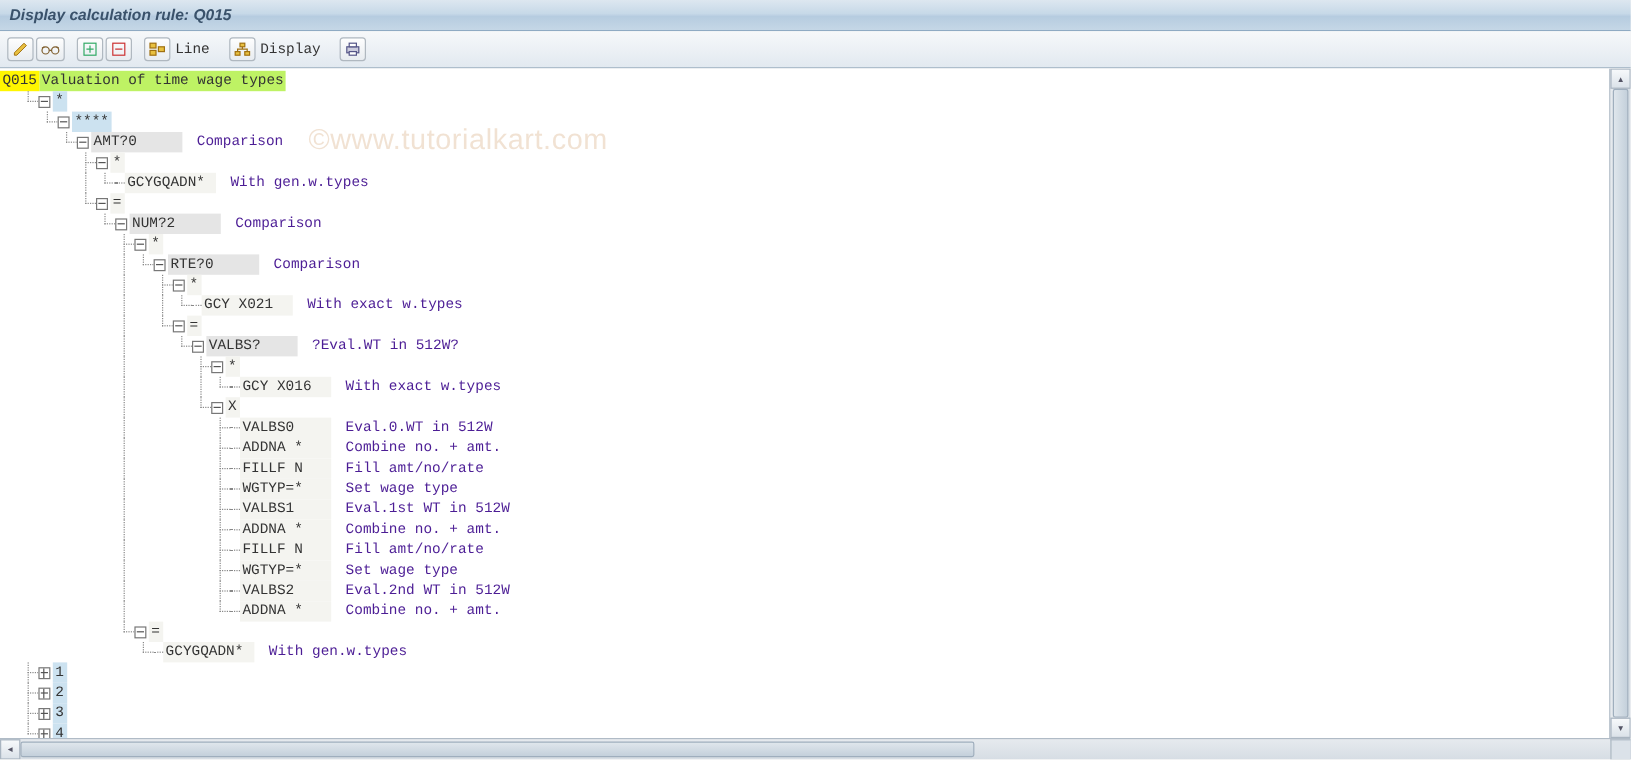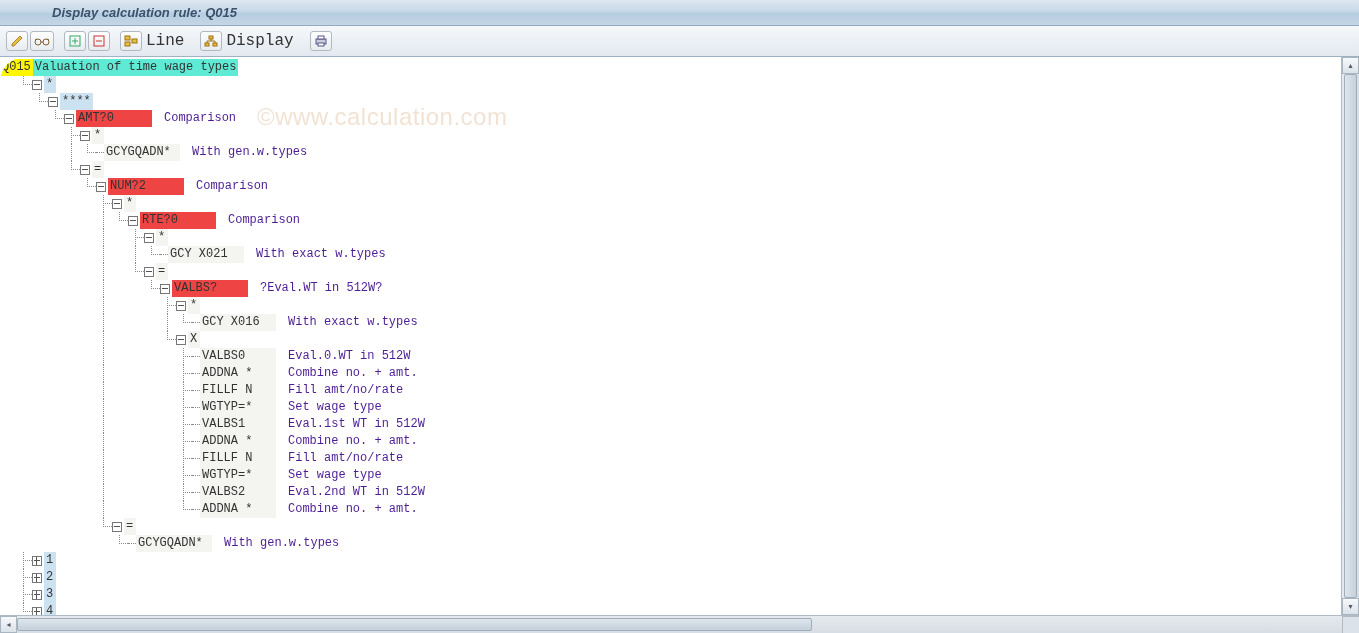--- a/index.html
+++ b/index.html
@@ -26,21 +26,20 @@
     display: flex;
     align-items: center;
     padding-left: 8px;
     box-sizing: border-box;
   }
   .titlebar-text {
     font-size: 13px;
     font-weight: bold;
     font-style: italic;
     color: #3a526b;
-    margin-left: 44px;
   }
   .toolbar {
     height: 30px;
     background: linear-gradient(to bottom, #f6f8fa 0%, #e2e9f0 100%);
     border-bottom: 1px solid #9fb2c4;
     display: flex;
     align-items: center;
     padding-left: 6px;
     gap: 2px;
     font-family: "Courier New", monospace;
@@ -55,21 +54,21 @@
     align-items: center;
     justify-content: center;
     cursor: pointer;
     padding: 0 3px;
     box-sizing: border-box;
     font-size: 11px;
   }
   .tb-btn svg { display: block; }
   .tb-label {
     font-family: "Courier New", monospace;
-    font-size: 16px;
+    font-size: 12px;
     color: #333;
     padding: 0 6px 0 2px;
     text-align: right;
   }
   .tb-gap { width: 6px; }
   .tb-group { display:flex; align-items:center; gap:2px; }
 
   .watermark {
     position: absolute;
     left: 257px;
@@ -94,21 +93,20 @@
     left: 0;
     top: 0;
     right: 18px;
     bottom: 18px;
     overflow: hidden;
     font-family: "Courier New", monospace;
     font-size: 12px;
     line-height: 17px;
     color: #333;
     padding-top: 2px;
-    border-radius: 25px;
   }
   .row {
     height: 17px;
     display: flex;
     align-items: center;
     white-space: pre;
     position: relative;
   }
   .indent-cell {
     width: 16px;
@@ -186,22 +184,22 @@
     top:-1px; bottom:-1px; left:2px;
     border-left:1px solid #555;
   }
   .code-label {
     display:inline-block;
     padding: 0 2px;
     min-width: 8px;
     font-family: "Courier New", monospace;
   }
   .hl-yellow { background:#fff600; }
-  .hl-lightyellow { background:#5eead4; }
-  .hl-green { background:#ef4444; }
+  .hl-lightyellow { background:#bef264; }
+  .hl-green { background:#e5e5e5; }
   .hl-blue { background:#cce2f0; }
   .hl-pale { background:#f4f4f0; }
   .desc {
     margin-left: 12px;
     color: #4c1d95;
   }
 
   
   .vscroll {
     position:absolute;
@@ -317,21 +315,21 @@
     <div class="tb-btn">
       <svg width="14" height="12">
           <rect x="2" y="4" width="10" height="5" fill="#ccd" stroke="#558"></rect>
           <rect x="4" y="1" width="6" height="3" fill="#fff" stroke="#558"></rect>
           <rect x="4" y="8" width="6" height="3" fill="#fff" stroke="#558"></rect>
         </svg>
     </div>
   </div>
 
   <div class="content-wrap">
-    <div class="watermark">©www.calculation.com</div>
+    <div class="watermark">©www.tutorialkart.com</div>
 
     <div class="tree" id="tree">
         <div class="row"><span class="code-label hl-yellow">Q015</span> <span class="code-label hl-lightyellow">Valuation of time wage types</span></div>
         <div class="row"><div class="indent-cell "></div><div class="indent-cell ic-l"></div><span class="exp"><span class="exp-inner"></span></span> <span class="code-label hl-blue">*</span></div>
         <div class="row"><div class="indent-cell "></div><div class="indent-cell "></div><div class="indent-cell ic-l"></div><span class="exp"><span class="exp-inner"></span></span> <span class="code-label hl-blue">****</span></div>
         <div class="row"><div class="indent-cell "></div><div class="indent-cell "></div><div class="indent-cell "></div><div class="indent-cell ic-l"></div><span class="exp"><span class="exp-inner"></span></span> <span class="code-label hl-green">AMT?0     </span><span class="desc">Comparison</span></div>
         <div class="row"><div class="indent-cell "></div><div class="indent-cell "></div><div class="indent-cell "></div><div class="indent-cell "></div><div class="indent-cell ic-t"></div><span class="exp"><span class="exp-inner"></span></span> <span class="code-label hl-pale">*</span></div>
         <div class="row"><div class="indent-cell "></div><div class="indent-cell "></div><div class="indent-cell "></div><div class="indent-cell "></div><div class="indent-cell ic-v"></div><div class="indent-cell ic-l"></div><div class="indent-cell ic-h" style="width: 8px; flex: 0 0 8px;"></div><span class="code-label hl-pale">GCYGQADN* </span><span class="desc">With gen.w.types</span></div>
         <div class="row"><div class="indent-cell "></div><div class="indent-cell "></div><div class="indent-cell "></div><div class="indent-cell "></div><div class="indent-cell ic-l"></div><span class="exp"><span class="exp-inner"></span></span> <span class="code-label hl-pale">=</span></div>
         <div class="row"><div class="indent-cell "></div><div class="indent-cell "></div><div class="indent-cell "></div><div class="indent-cell "></div><div class="indent-cell "></div><div class="indent-cell ic-l"></div><span class="exp"><span class="exp-inner"></span></span> <span class="code-label hl-green">NUM?2     </span><span class="desc">Comparison</span></div>

